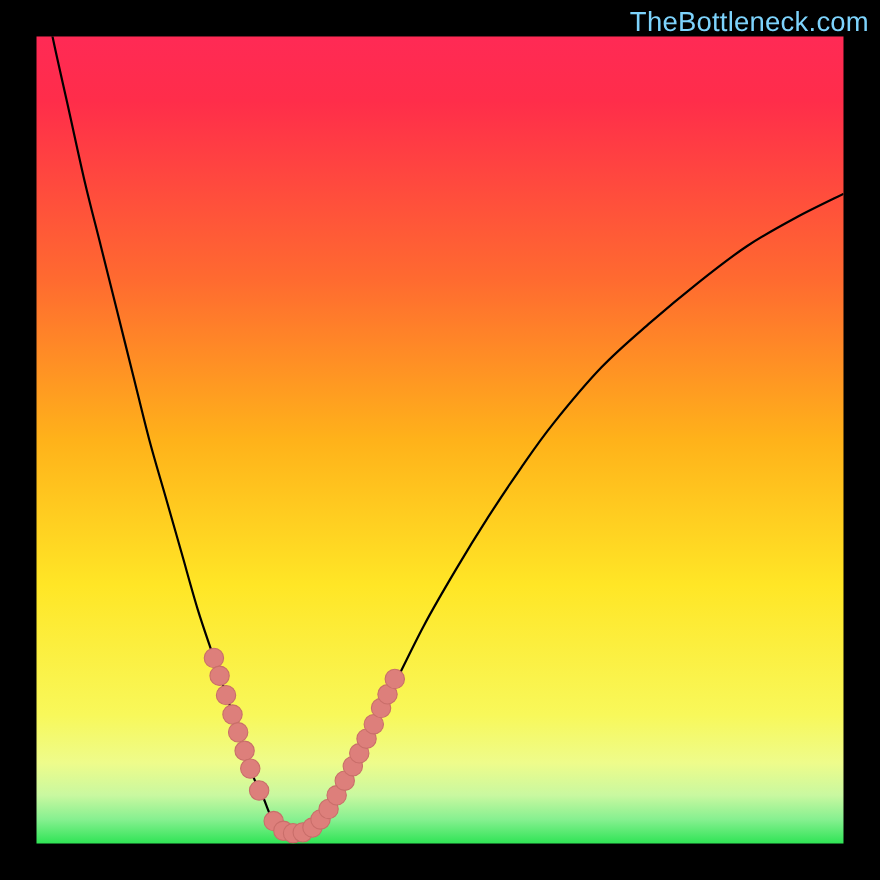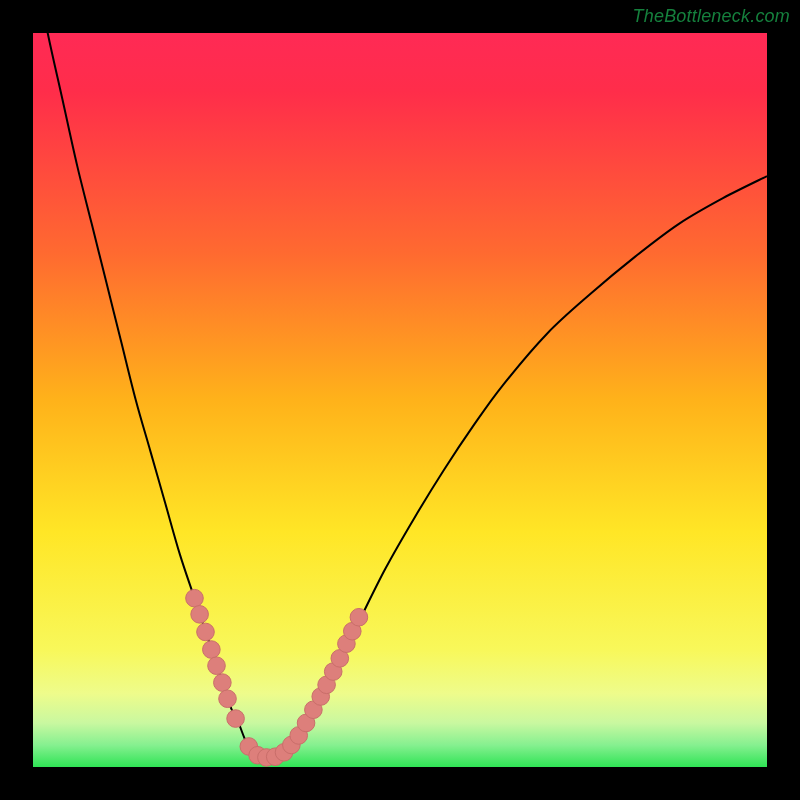--- a/index.html
+++ b/index.html
@@ -14,26 +14,25 @@
   .stage {
     position: relative;
     width: 800px;
     height: 800px;
     background: #000;
   }
   .watermark {
     position: absolute;
     top: 6px;
     right: 10px;
-    color: #15803d;
-    font-size: 18px;
+    color: #7dd3fc;
+    font-size: 25px;
     font-weight: 500;
     letter-spacing: 0.2px;
     z-index: 50;
-    font-style: italic;
   }
   .plot {
     position: absolute;
     left: 33px;
     top: 33px;
     width: 734px;
     height: 734px;
     overflow: visible;
   }
   svg {

